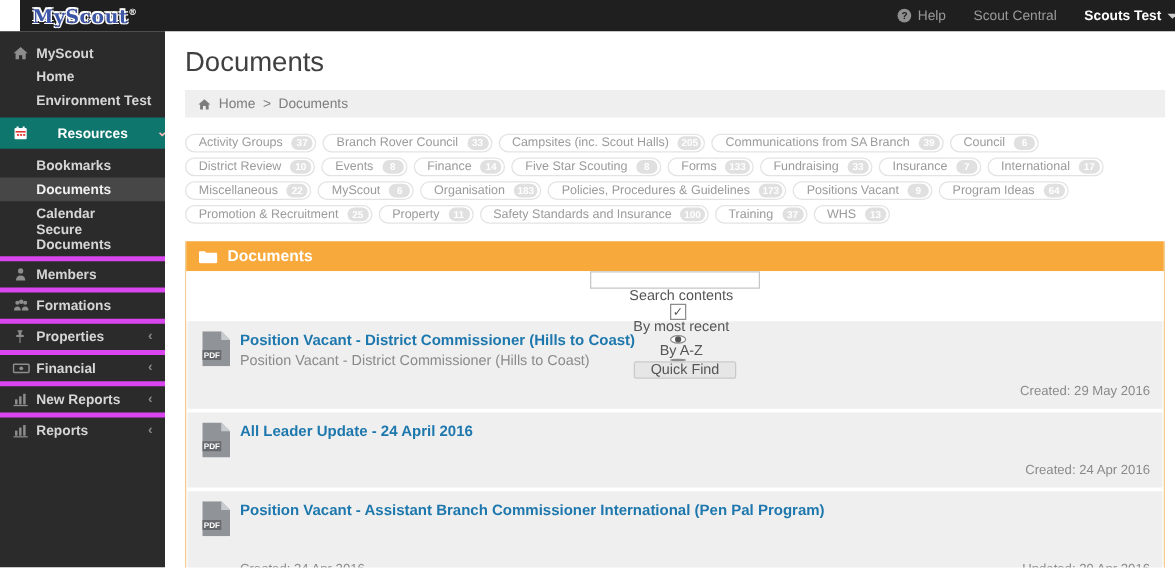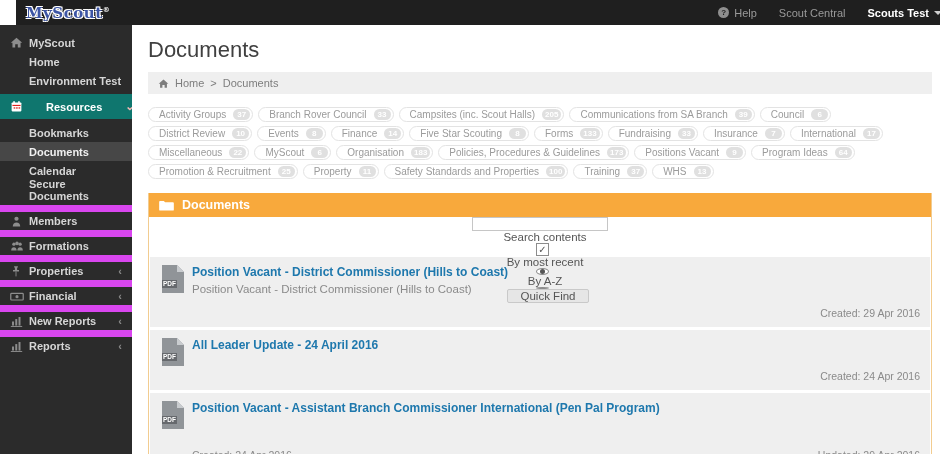--- a/index.html
+++ b/index.html
@@ -24,21 +24,21 @@
 
   
   .sidebar { position:absolute; top:25px; left:0; width:132px; height:429px; background:#2b2b2b;
              padding-top:8px; }
   .side-item { height:19px; display:flex; align-items:center; padding:0 10px 0 29px;
                font-size:11px; font-weight:bold; color:#d6d6d6; cursor:pointer; }
   .side-item.iconrow { padding-left:10px; }
   .side-item .sicon { width:19px; display:inline-flex; align-items:center; }
   .side-item.red { background:#0f766e; color:#fff; height:25px; margin:4px 0;gap:23px; }
   .side-item.selected { background:#474747; color:#f0f0f0; }
-  .side-item.section { height:25px; border-top:7px solid #d946ef;text-align:right; }
+  .side-item.section { height:25px; border-top:4px solid #d946ef;text-align:right; }
   .side-item .chev { margin-left:auto; color:#8a8a8a; font-size:11px; line-height:1; }
   .side-item.red .chev { color:#f6b9b7; }
   .side-group-gap { height:6px; }
 
   
   .main { position:absolute; top:25px; left:132px; width:808px; height:429px; background:#fff;
           padding:12px 8px 0 16px; }
   .page-title { font-size:22px; font-weight:400; color:#404040; }
   .breadcrumb { margin-top:9px; background:#efefef; height:22px; display:flex; align-items:center;
                 gap:6px; padding:0 10px; font-size:11px; color:#7d7d7d; }
@@ -310,21 +310,21 @@
       </span>
     <span class="tag">
         <span>Promotion &amp; Recruitment</span>
         <span class="tag-count">25</span>
       </span>
     <span class="tag">
         <span>Property</span>
         <span class="tag-count">11</span>
       </span>
     <span class="tag">
-        <span>Safety Standards and Properties</span>
+        <span>Safety Standards and Insurance</span>
         <span class="tag-count">100</span>
       </span>
     <span class="tag">
         <span>Training</span>
         <span class="tag-count">37</span>
       </span>
     <span class="tag">
         <span>WHS</span>
         <span class="tag-count">13</span>
       </span>
@@ -359,21 +359,21 @@
             <path d="M2 0 h15 l7 7 v21 h-22 z" fill="#909498"></path>
             <path d="M17 0 l7 7 h-7 z" fill="#c9cccf"></path>
             <rect x="2" y="15" width="15" height="8" fill="#66696d"></rect>
             <text x="9.5" y="21.3" font-size="6.5" fill="#fff" text-anchor="middle" font-weight="bold" font-family="Liberation Sans, sans-serif">PDF</text>
           </svg>
       </span>
       <div class="doc-body">
         <span class="doc-title">Position Vacant - District Commissioner (Hills to Coast)</span>
         <span class="doc-desc">Position Vacant - District Commissioner (Hills to Coast)</span>
         <div class="doc-meta">
-          <span class="right">Created: 29 Apr 2016</span>
+          <span class="right">Created: 29 May 2016</span>
         </div>
       </div>
     </div>
 
     <div class="doc-row r2">
       <span class="doc-icon">
         <svg width="24" height="28" viewBox="0 0 24 28">
             <path d="M2 0 h15 l7 7 v21 h-22 z" fill="#909498"></path>
             <path d="M17 0 l7 7 h-7 z" fill="#c9cccf"></path>
             <rect x="2" y="15" width="15" height="8" fill="#66696d"></rect>

